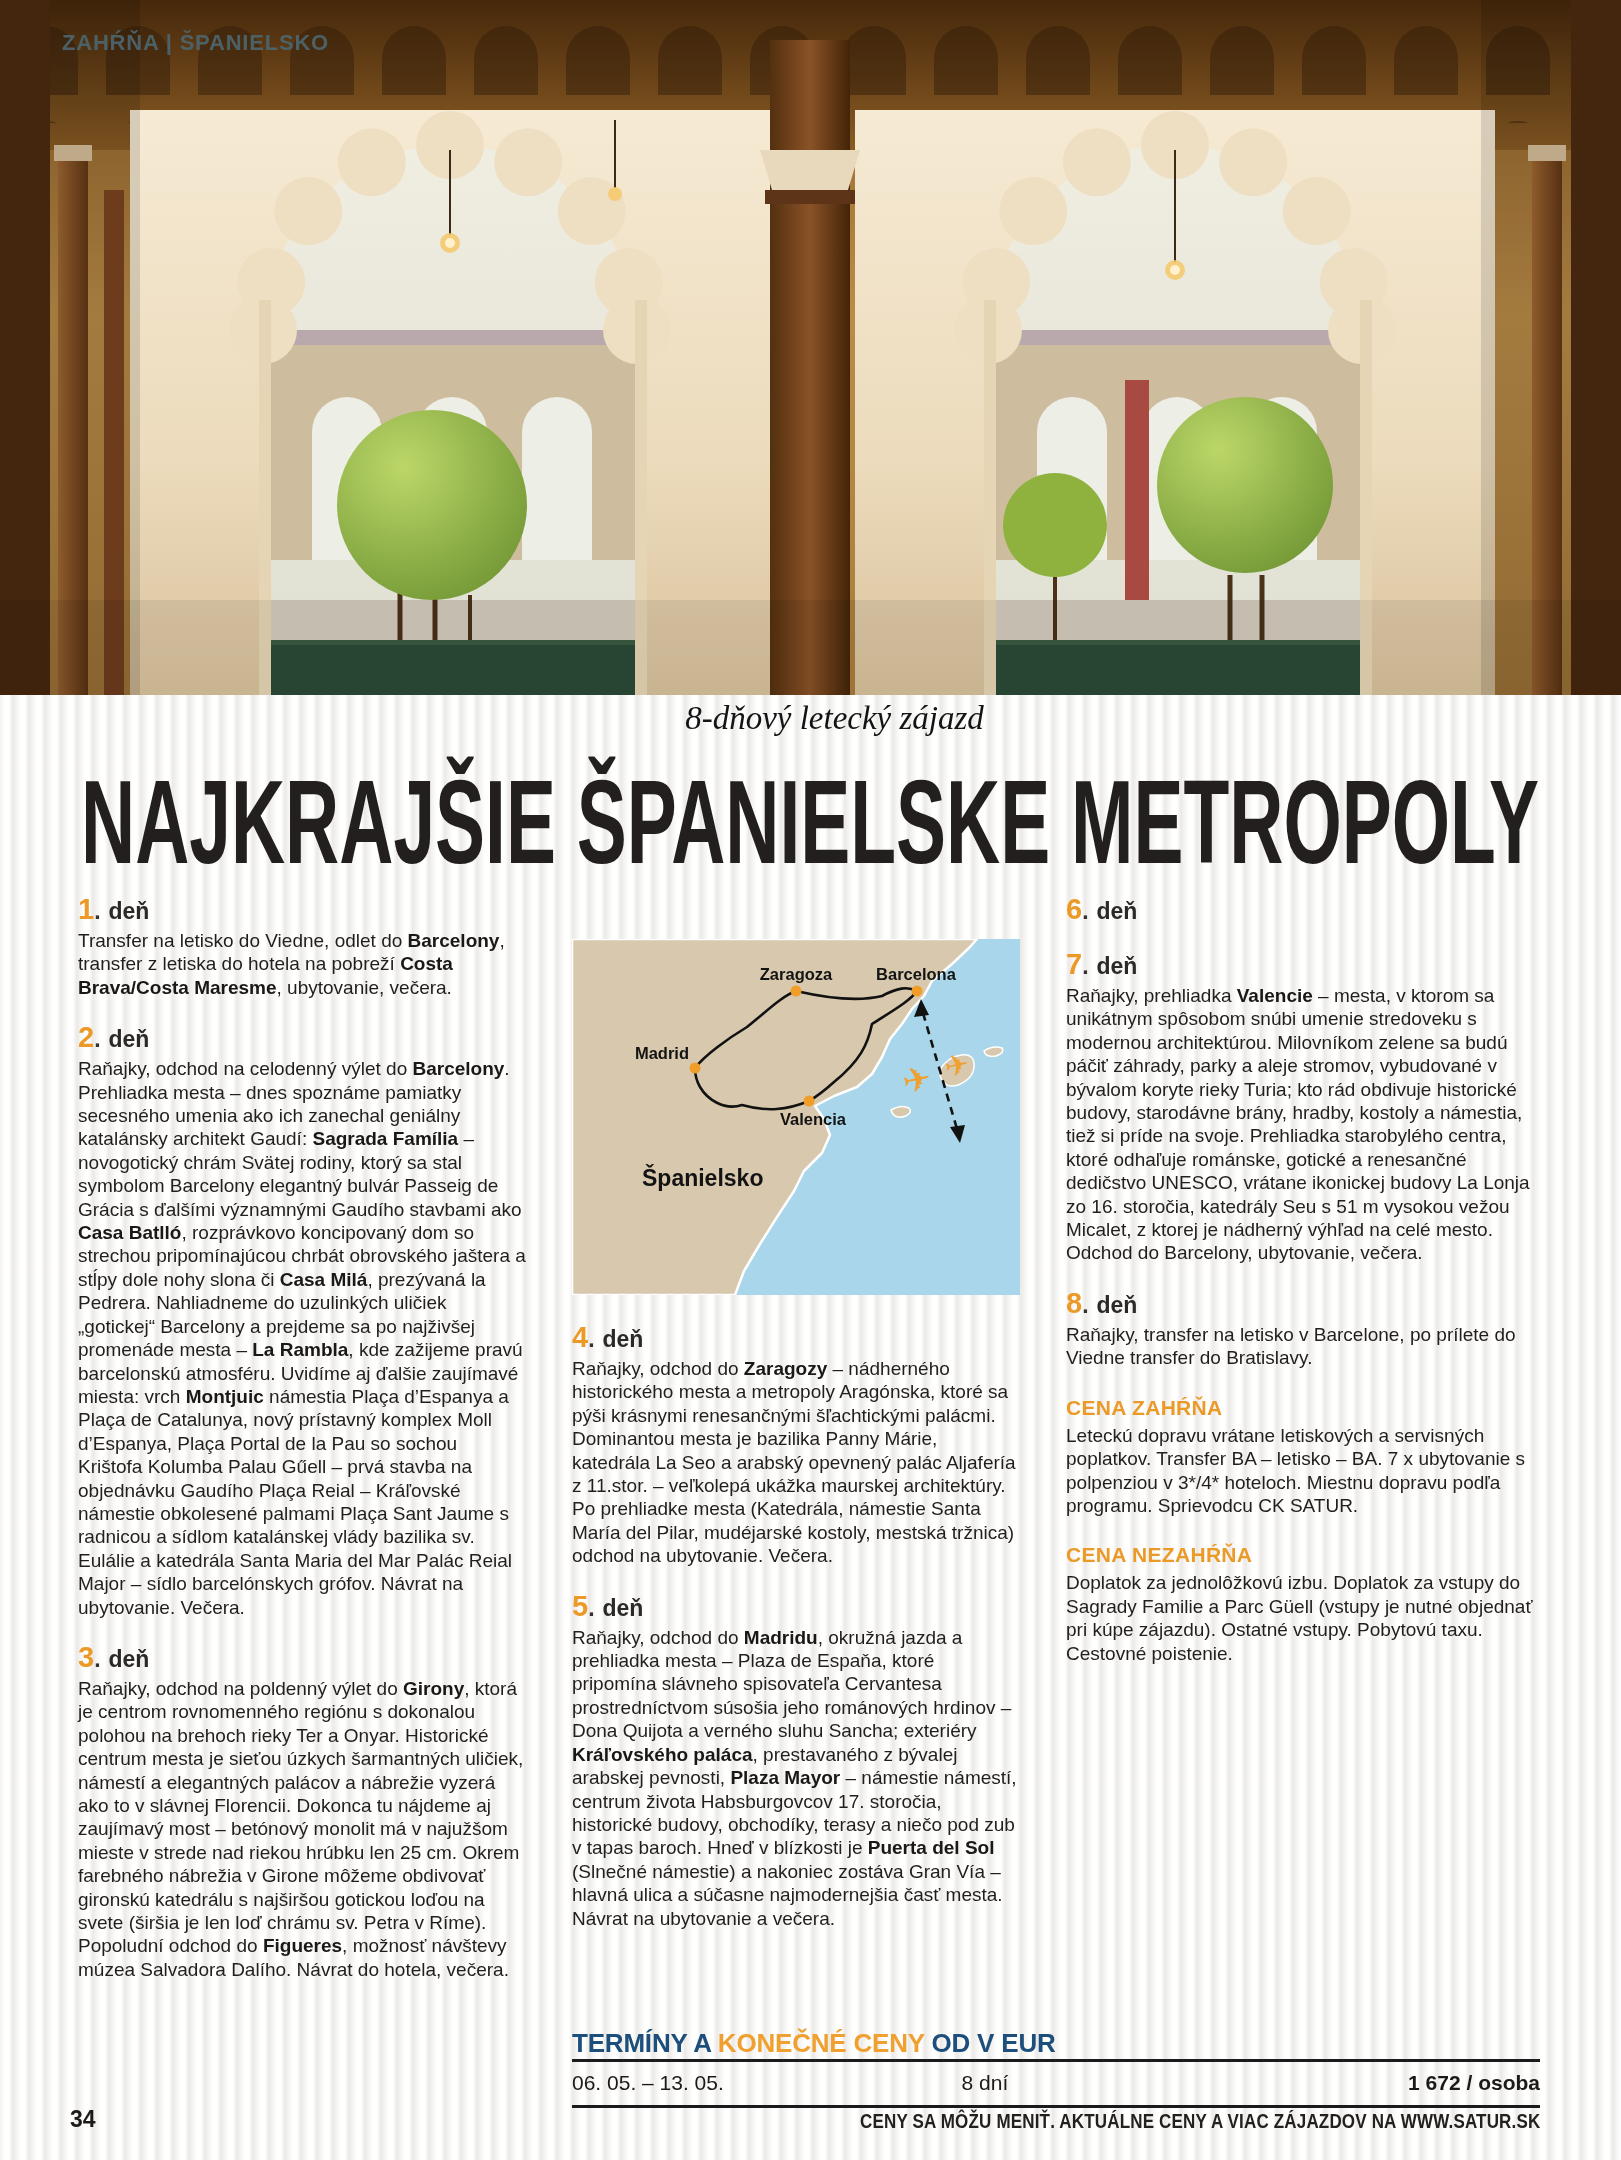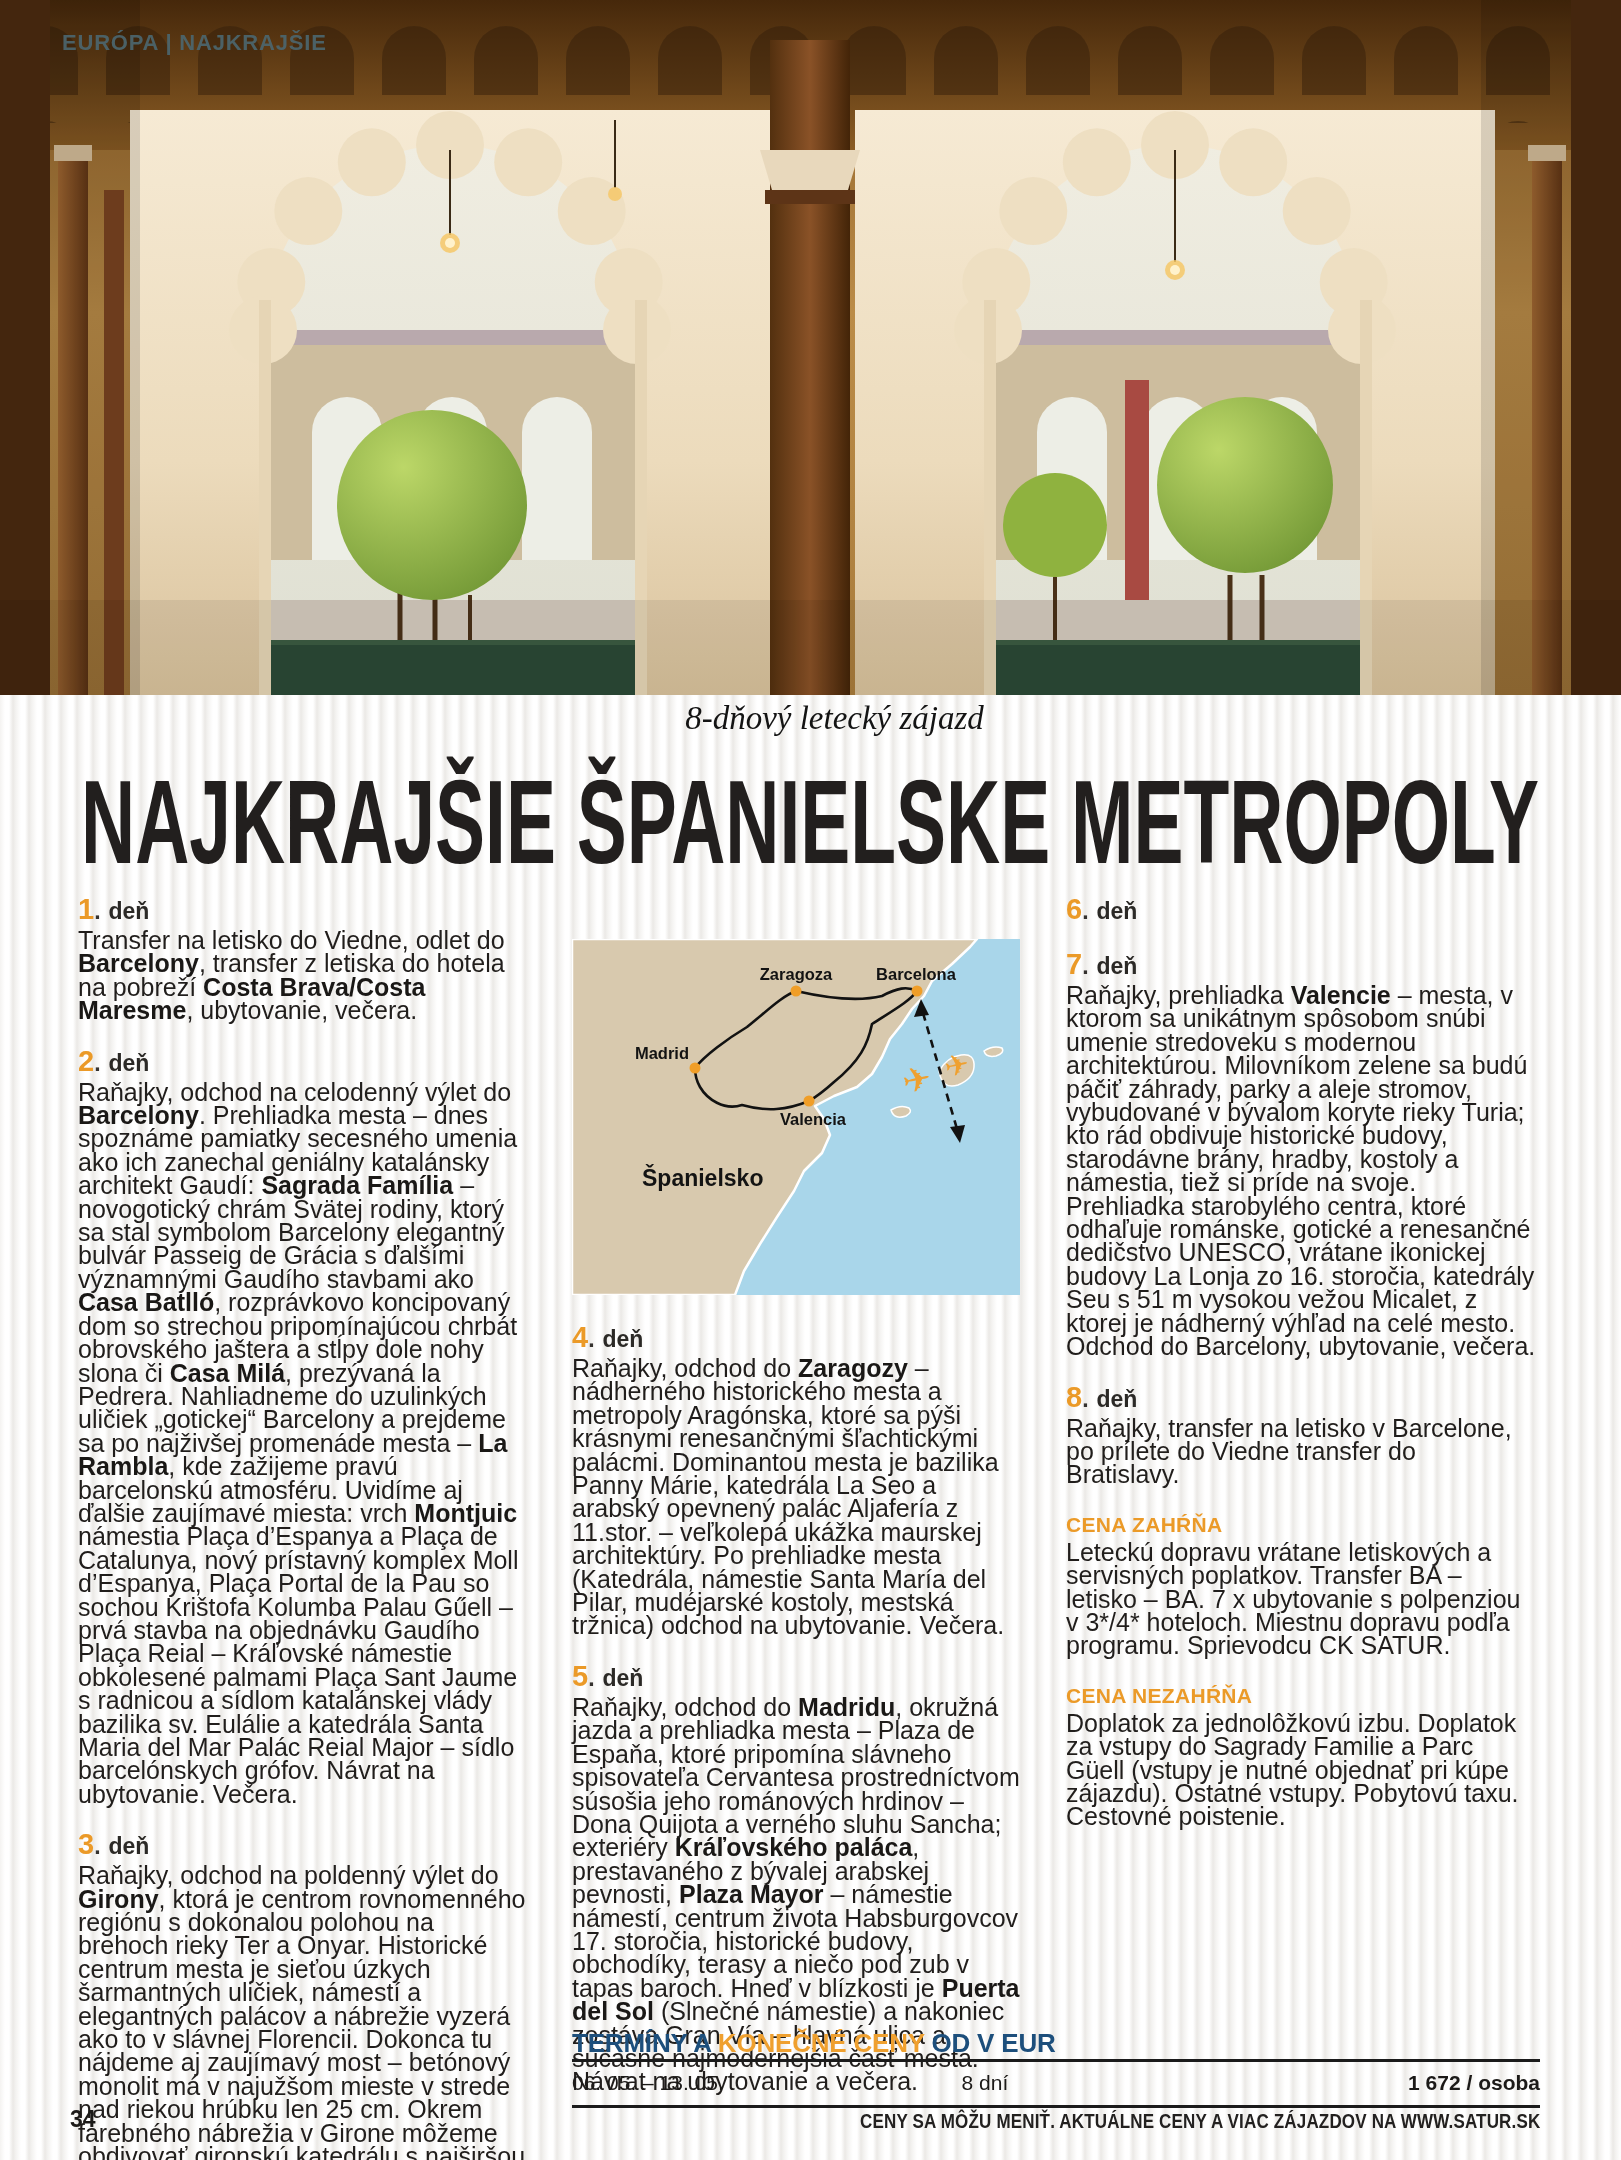--- a/index.html
+++ b/index.html
@@ -26,21 +26,21 @@
   .col1{left:78px;width:448px;}
   .col2{left:572px;width:448px;}
   .col3{left:1066px;width:470px;}
   .map-wrap{margin-top:46px;margin-bottom:26px;}
   .map-wrap svg{display:block;}
   .day{margin:0 0 22px 0;}
   .day-head{display:flex;align-items:baseline;margin:0 0 3px 0;}
   .day-num{font-size:29px;font-weight:700;color:#EB9A28;}
   .day-dot{font-size:23px;font-weight:700;color:#35322f;}
   .day-word{font-size:23px;font-weight:700;color:#2b2926;margin-left:8px;}
-  .day-text{margin:0;font-size:25px;line-height:23.4px;color:#211e1c;}
+  .day-text{margin:0;font-size:19px;line-height:23.4px;color:#211e1c;}
   .day-text b{font-weight:700;color:#1a1816;}
   .info-head{
     font-size:21px;font-weight:700;color:#EB9A28;letter-spacing:.3px;
     margin:26px 0 4px 0;
   }
   .pricing{position:absolute;left:572px;top:2028px;width:968px;}
   .pt-header{
     font-size:26px;font-weight:700;letter-spacing:-0.2px;
     border-bottom:3px solid #1b1b1b;padding-bottom:0;white-space:nowrap;
   }
@@ -202,21 +202,21 @@
         <circle cx="1175" cy="270" r="10" fill="#f6c868" opacity=".85"></circle>
         <circle cx="1175" cy="270" r="5" fill="#fff2cc"></circle>
         <line x1="615" y1="120" x2="615" y2="188" stroke="#3a2a16" stroke-width="2"></line>
         <circle cx="615" cy="194" r="7" fill="#f6c868" opacity=".85"></circle>
       </g>
 
       <rect x="0" y="0" width="140" height="695" fill="#000" opacity=".12"></rect>
       <rect x="1481" y="0" width="140" height="695" fill="#000" opacity=".12"></rect>
       <rect x="0" y="600" width="1621" height="95" fill="#000" opacity=".07"></rect>
     </svg>
-    <div class="hero-badge">EURÓPA | NAJKRAJŠIE</div>
+    <div class="hero-badge">ZAHŔŇA | ŠPANIELSKO</div>
   </div>
 
   <div class="subtitle">8-dňový letecký zájazd</div>
   <svg class="title-svg" viewBox="0 0 1621 140">
     <text transform="translate(810,118) scale(1,1.34)" text-anchor="middle" font-family="Liberation Sans, sans-serif" font-weight="bold" font-size="88" fill="#221f1e" textLength="1458" lengthAdjust="spacingAndGlyphs">NAJKRAJŠIE ŠPANIELSKE METROPOLY</text>
   </svg>
 
   <div class="col col1">
     <div id="col1-days">
         <div class="day">

